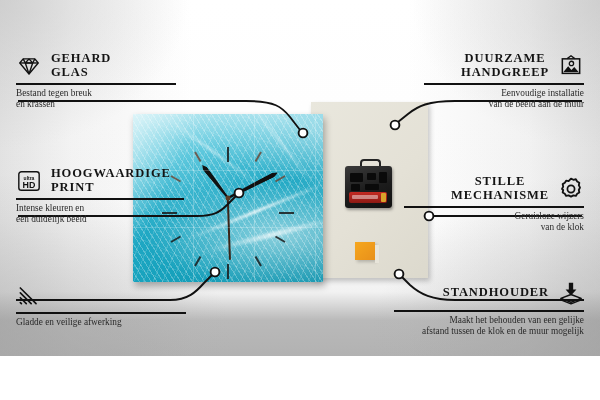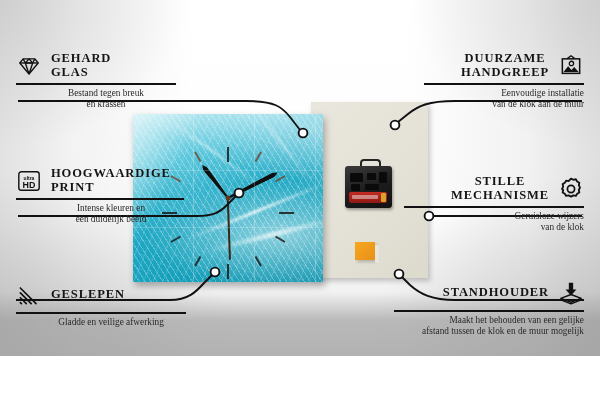--- a/index.html
+++ b/index.html
@@ -77,21 +77,21 @@
   .foam::after{content:"";position:absolute;right:-4px;top:3px;width:4px;height:18px;background:#e8e5da;}
 
   
   .feat{position:absolute;}
   .feat .head{display:flex;align-items:center;gap:9px;}
   .feat .titles{display:flex;flex-direction:column;line-height:1.08;}
   .feat .t-line{font-size:12.5px;font-weight:700;letter-spacing:.9px;color:#141414;white-space:nowrap;}
   .feat .rule{height:1.6px;background:#111;margin-top:4px;}
   .feat .desc{font-size:9.3px;color:#2a2a2a;line-height:1.28;margin-top:3px;white-space:pre-line;}
   .feat.left .head{justify-content:flex-start;}
-  .feat.left .desc{text-align:center;}
+  .feat.left .desc{text-align:left;}
   .feat.right .head{justify-content:flex-end;}
   .feat.right .titles{align-items:center;}
   .feat.right .desc{text-align:right;}
   .ico{width:26px;height:26px;flex:0 0 26px;display:block;}
 
   #wires{position:absolute;left:0;top:0;width:600px;height:400px;pointer-events:none;}
 </style>
 </head>
 <body>
 
@@ -209,21 +209,20 @@
     <div class="head">
       <svg class="ico" viewBox="0 0 24 24">
         <g stroke="#111" stroke-width="1.5" stroke-linecap="round">
           <path d="M4 5.5 L18.5 20"></path>
             <path d="M4 10 L14 20"></path>
           <path d="M4 14.5 L9.5 20"></path>
             <path d="M4 19 L5 20"></path>
         </g>
       </svg>
       <div class="titles">
-        <span class="t-line">GESLEPEN</span>
       </div>
     </div>
     <div class="rule" style="width:170px"></div>
     <div class="desc">Gladde en veilige afwerking</div>
   </div>
 
   <div class="feat right" style="left:404px;top:52px;width:180px;">
     <div class="head">
       <div class="titles">
         <span class="t-line">DUURZAME</span>
@@ -231,21 +230,21 @@
       </div>
       <svg class="ico" viewBox="0 0 24 24">
         <path d="M8.5 5.2 L12 2.6 L15.5 5.2" fill="none" stroke="#111" stroke-width="1.2"></path>
         <rect x="4" y="5.4" width="16" height="13.4" fill="none" stroke="#111" stroke-width="1.4"></rect>
         <circle cx="12.4" cy="9.6" r="2" fill="none" stroke="#111" stroke-width="1.2"></circle>
         <path d="M5 17.6 L9.4 12.2 L12.4 15.6 L15 13 L19 17.6 Z" fill="#111"></path>
       </svg>
     </div>
     <div class="rule" style="margin-left:20px;width:160px"></div>
     <div class="desc">Eenvoudige installatie
-van de klok aan de muur</div>
+van de beeld aan de muur</div>
   </div>
 
   <div class="feat right" style="left:404px;top:167px;width:180px;margin-top:8px;">
     <div class="head">
       <div class="titles">
         <span class="t-line">STILLE</span>
         <span class="t-line">MECHANISME</span>
       </div>
       <svg class="ico" viewBox="0 0 24 24">
         <path d="M12 2.4 l2.2 1.1 2.3-.5 1.2 2 2 1.2-.5 2.3 1.1 2.2-1.1 2.2.5 2.3-2 1.2-1.2 2-2.3-.5-2.2 1.1-2.2-1.1-2.3.5-1.2-2-2-1.2.5-2.3L3.7 12l1.1-2.2-.5-2.3 2-1.2 1.2-2 2.3.5z" fill="none" stroke="#111" stroke-width="1.7" stroke-linejoin="round"></path>

